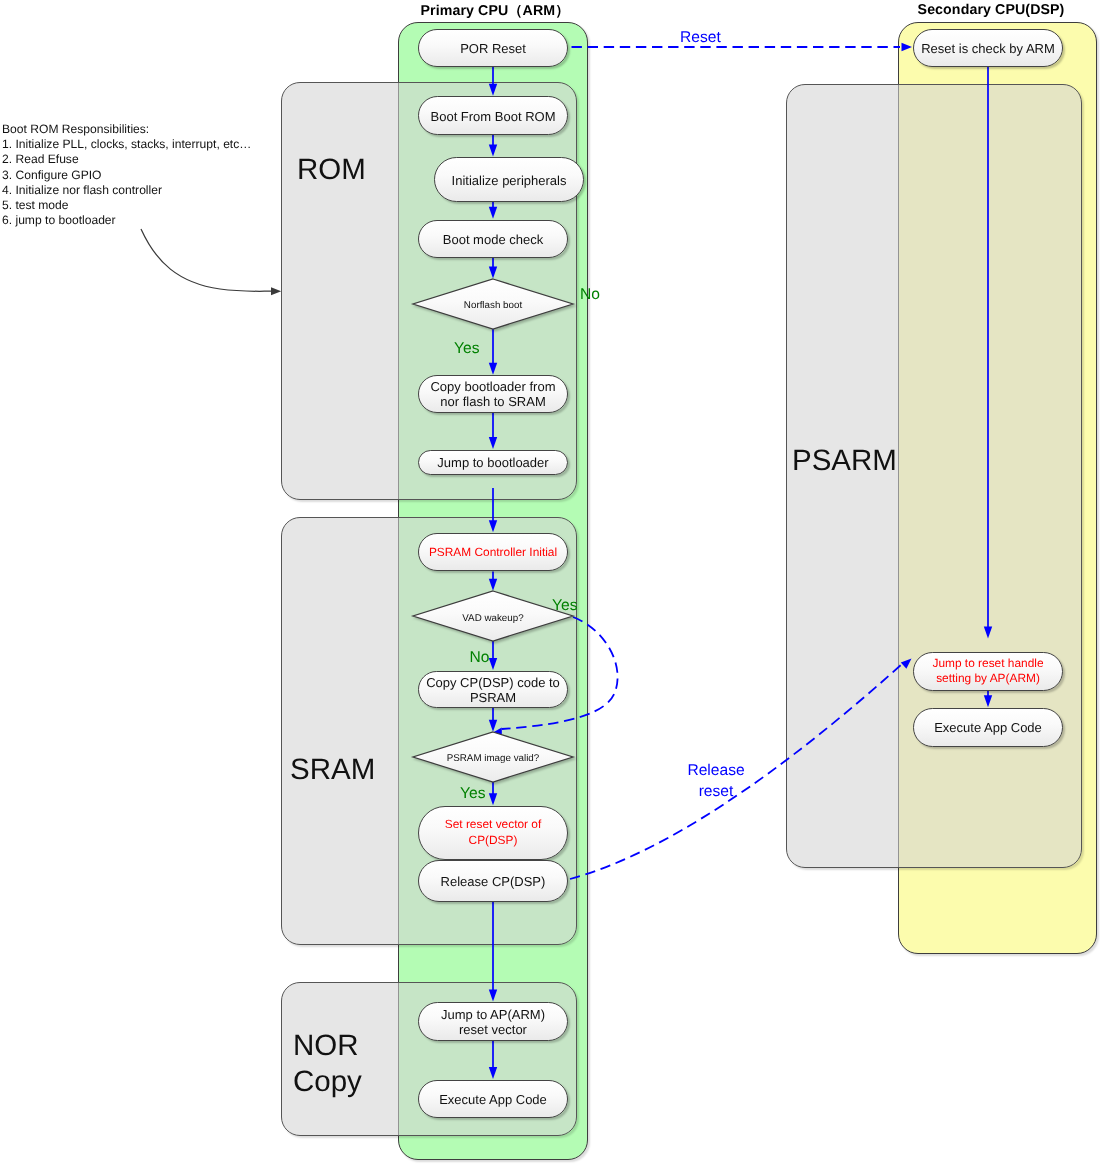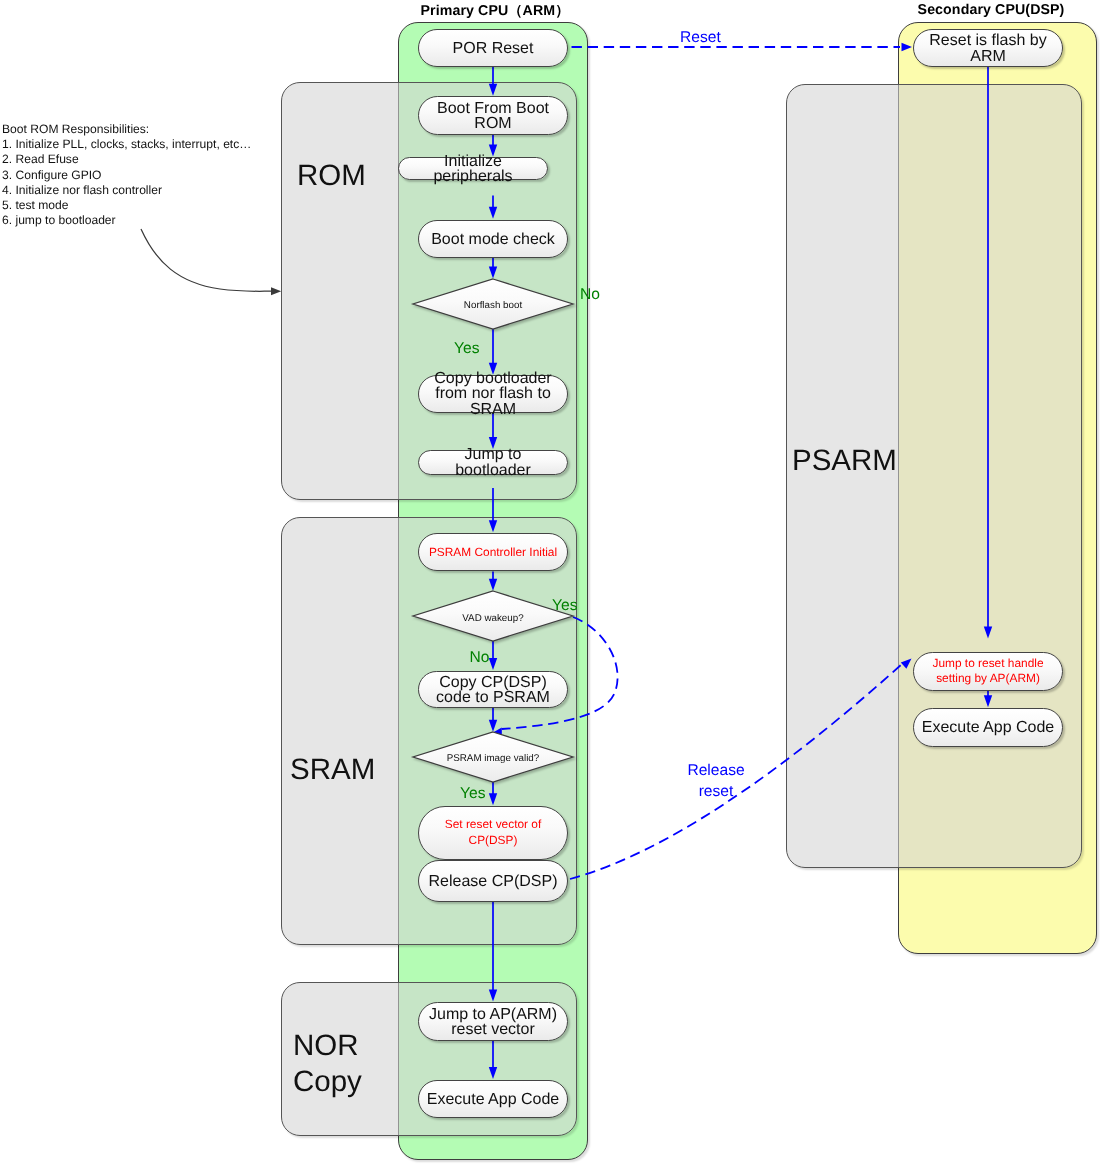--- a/index.html
+++ b/index.html
@@ -11,21 +11,21 @@
   .lane{position:absolute;border:1.4px solid #3d3d3d;border-radius:20px;box-sizing:border-box;box-shadow:2px 2px 2px rgba(0,0,0,0.14);}
   .lane-title{position:absolute;font-weight:bold;font-size:14.2px;color:#000;text-align:center;white-space:nowrap;letter-spacing:0.1px;}
 
   
   .memblk{position:absolute;background:rgba(211,211,211,0.575);border:1.1px solid #555;border-radius:19px;box-sizing:border-box;box-shadow:2px 2px 2px rgba(0,0,0,0.14);}
   .memlabel{position:absolute;font-size:29.5px;color:#111;text-align:left;line-height:36.6px;white-space:pre;}
 
   .node{position:absolute;box-sizing:border-box;border:1.1px solid #444;
         background:linear-gradient(180deg,#ffffff 0%,#fafafa 40%,#eaeaea 100%);
         display:flex;align-items:center;justify-content:center;text-align:center;
-        font-size:16px;color:#111;border-radius:999px;
+        font-size:13px;color:#111;border-radius:999px;
         box-shadow:2px 2px 2px rgba(0,0,0,0.22);line-height:15.3px;padding:1.5px 6px 0;}
   .node.red{color:#ff0000;font-size:11.9px;}
   .node.narrow{padding:0 10px;}
   .node.narrow2{padding:0 16px;}
 
   svg.layer{position:absolute;left:0;top:0;width:1100px;height:1164px;overflow:visible;pointer-events:none;}
 
   .lbl{position:absolute;font-size:15.6px;white-space:pre;line-height:16.5px;}
   .green{color:#008000;}
   .blue{color:#0000ff;}
@@ -41,21 +41,21 @@
   <div class="lane" style="left:897.5px;top:22.4px;width:199.7px;height:931.2px;background:#fcfcad;"></div>
 
   <div class="lane-title" style="left:395px;top:2px;width:200px;">Primary CPU（ARM）</div>
   <div class="lane-title" style="left:891px;top:2px;width:200px;">Secondary CPU(DSP)</div>
 
   <div class="memblk" style="left:280.8px;top:81.5px;width:296.4px;height:418.5px;"></div>
   <div class="memblk" style="left:280.8px;top:517.3px;width:296.4px;height:427.7px;"></div>
   <div class="memblk" style="left:280.8px;top:982.3px;width:296.4px;height:153.5px;"></div>
   <div class="memblk" style="left:785.8px;top:84px;width:296.4px;height:784px;"></div>
 
-  <div class="memlabel" style="left:297px;top:158px;">ROM</div>
+  <div class="memlabel" style="left:297px;top:152px;">ROM</div>
   <div class="memlabel" style="left:290px;top:752px;">SRAM</div>
   <div class="memlabel" style="left:293px;top:1027.5px;">NOR
 Copy</div>
   <div class="memlabel" style="left:792px;top:443px;">PSARM</div>
 
   <div id="notes">Boot ROM Responsibilities:
 1. Initialize PLL, clocks, stacks, interrupt, etc…
 2. Read Efuse
 3. Configure GPIO
 4. Initialize nor flash controller
@@ -130,31 +130,31 @@
     </defs>
     <g fill="url(#dgrad)" stroke="#3d3d3d" stroke-width="1.25" filter="url(#dshadow)">
       <polygon points="493,279 573,304 493,329 413,304"></polygon>
       <polygon points="493,591 573,616 493,641 413,616"></polygon>
       <polygon points="493,732 573,757 493,782 413,757"></polygon>
     </g>
   </svg>
 
   <div class="node" style="left:418px;top:29.4px;width:150px;height:37.2px;">POR Reset</div>
   <div class="node" style="left:418px;top:96.4px;width:150px;height:38.6px;">Boot From Boot ROM</div>
-  <div class="node" style="left:398px;top:157px;width:150px;height:23px;">Initialize peripherals</div>
+  <div class="node" style="left:434px;top:157px;width:150px;height:45px;">Initialize peripherals</div>
   <div class="node" style="left:418px;top:219.5px;width:150px;height:38.6px;">Boot mode check</div>
   <div class="node narrow" style="left:418px;top:375.1px;width:150px;height:37.8px;">Copy bootloader from nor flash to SRAM</div>
   <div class="node" style="left:418px;top:449.5px;width:150px;height:25px;">Jump to bootloader</div>
   <div class="node red" style="left:418px;top:532.6px;width:150px;height:38.8px;">PSRAM Controller Initial</div>
   <div class="node" style="left:418px;top:670.5px;width:150px;height:37.6px;">Copy CP(DSP) code to PSRAM</div>
   <div class="node red narrow2" style="left:418px;top:805.7px;width:150px;height:54px;">Set reset vector of CP(DSP)</div>
   <div class="node" style="left:418px;top:860px;width:150px;height:42px;">Release CP(DSP)</div>
   <div class="node" style="left:418px;top:1002px;width:150px;height:38.6px;">Jump to AP(ARM) reset vector</div>
   <div class="node" style="left:418px;top:1079.5px;width:150px;height:38.6px;">Execute App Code</div>
-  <div class="node" style="left:913px;top:29.4px;width:150px;height:37.2px;">Reset is flash by ARM</div>
+  <div class="node" style="left:913px;top:29.4px;width:150px;height:37.2px;">Reset is check by ARM</div>
   <div class="node red narrow2" style="left:913px;top:652px;width:150px;height:38.6px;">Jump to reset handle setting by AP(ARM)</div>
   <div class="node" style="left:913px;top:707.7px;width:150px;height:39.4px;">Execute App Code</div>
 
   <div style="position:absolute;left:433px;top:300px;width:120px;text-align:center;font-size:9.8px;color:#111;">Norflash boot</div>
   <div style="position:absolute;left:433px;top:612.5px;width:120px;text-align:center;font-size:9.8px;color:#111;">VAD wakeup?</div>
   <div style="position:absolute;left:428px;top:752.5px;width:130px;text-align:center;font-size:9.8px;color:#111;">PSRAM image valid?</div>
 
   <div class="lbl blue" style="left:680px;top:30px;">Reset</div>
   <div class="lbl blue" style="left:687px;top:761px;text-align:center;width:58px;line-height:20.8px;">Release
 reset</div>

